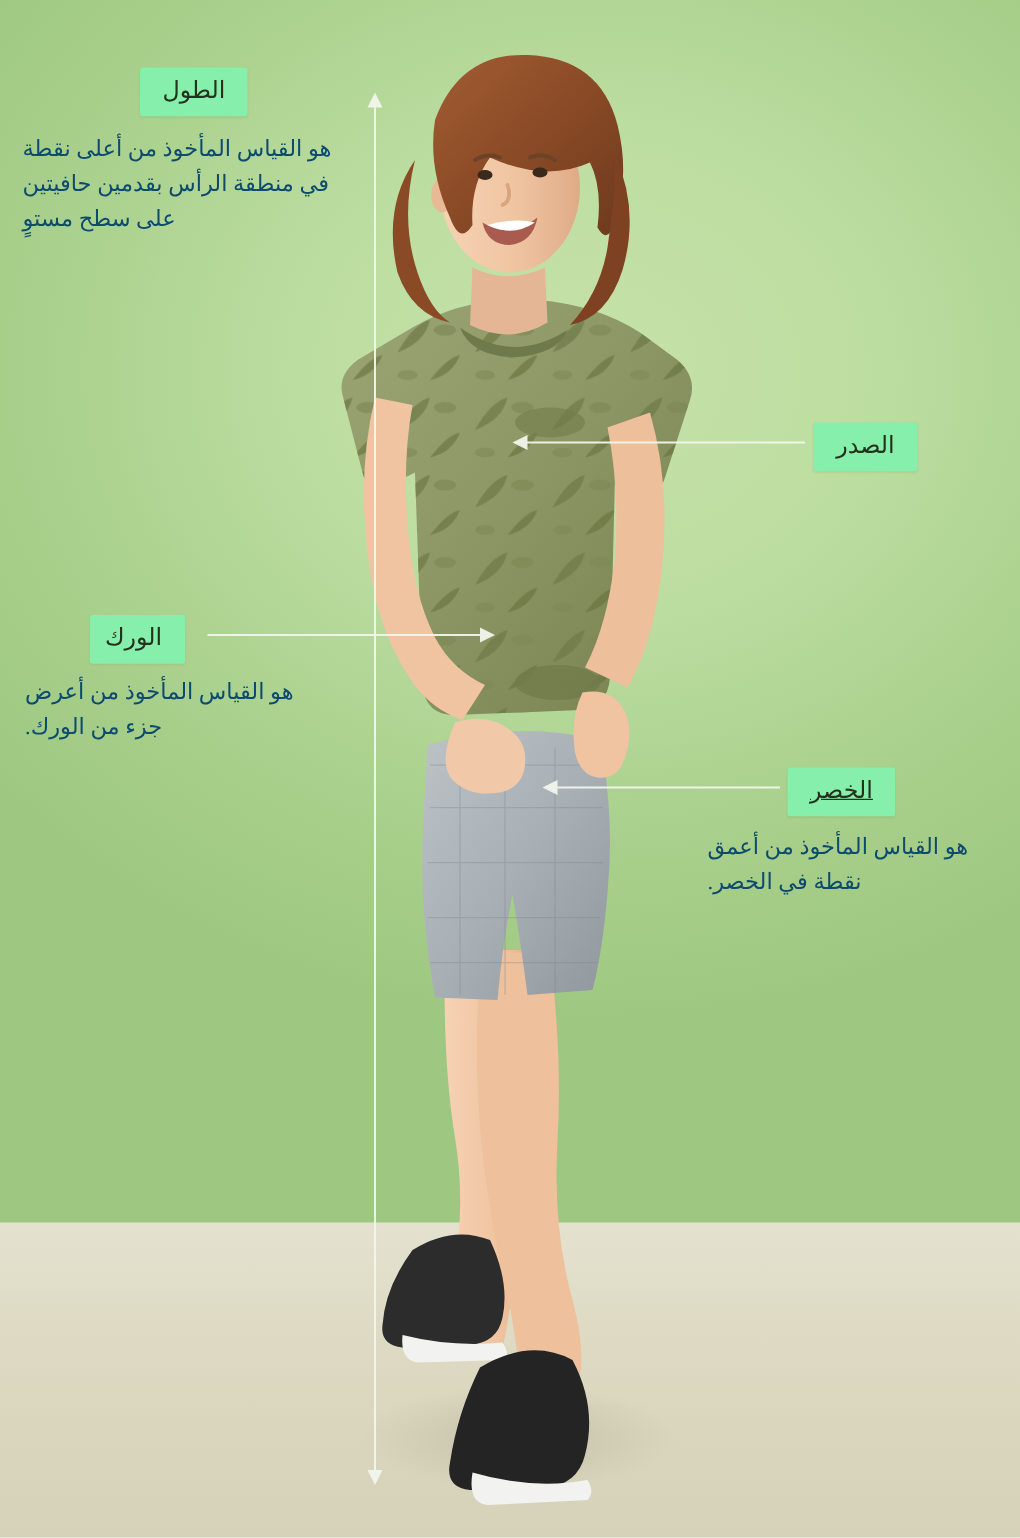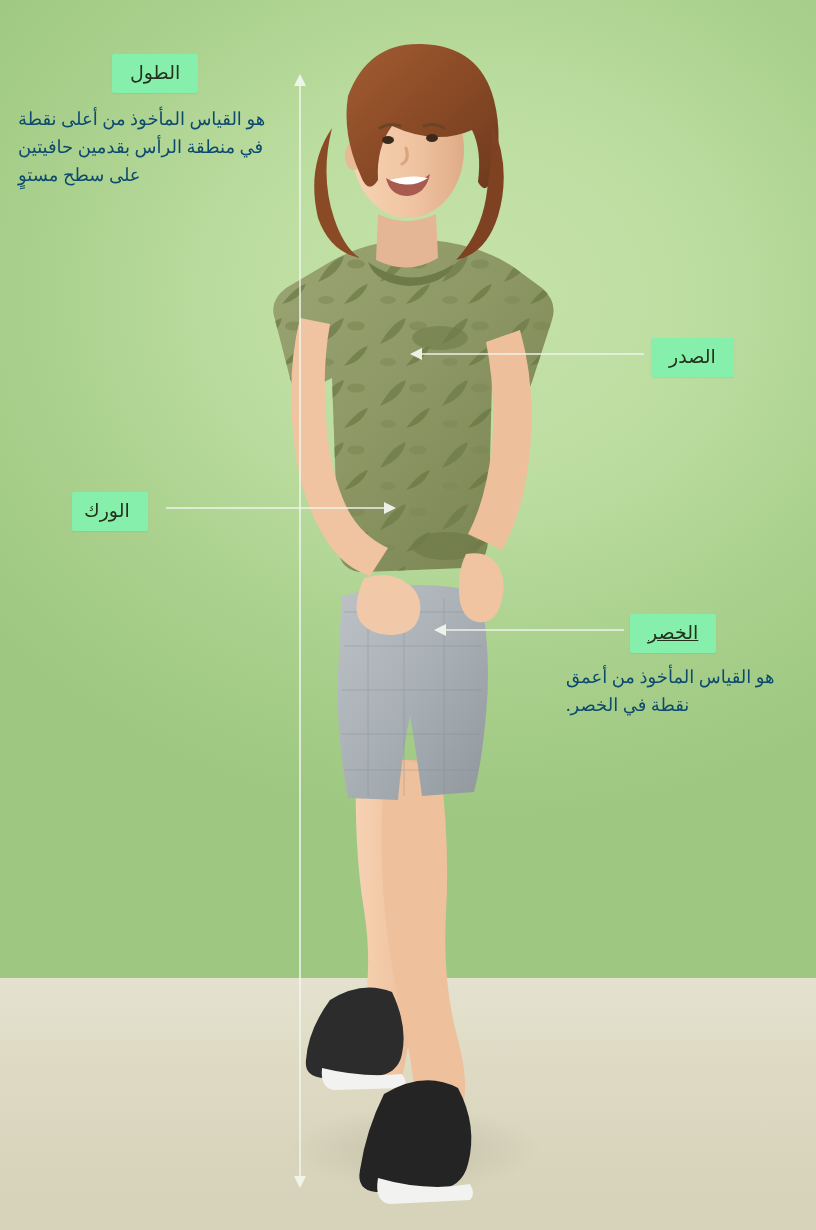--- a/index.html
+++ b/index.html
@@ -196,17 +196,18 @@
       <path d="M446 624 l-12 6 l12 6" fill="#f2f6ee" stroke="none"></path>
     </g>
   </svg>
 
   <div class="label-box" id="lbl-height">الطول</div>
   <div class="desc" id="desc-height">هو القياس المأخوذ من أعلى نقطة في منطقة الرأس بقدمين حافيتين على سطح مستوٍ</div>
 
   <div class="label-box" id="lbl-chest">الصدر</div>
 
   <div class="label-box" id="lbl-hip">الورك</div>
+  <div class="desc" id="desc-hip">هو القياس المأخوذ من أعرض جزء من الورك.</div>
 
   <div class="label-box" id="lbl-waist">الخصر</div>
   <div class="desc" id="desc-waist">هو القياس المأخوذ من أعمق نقطة في الخصر.</div>
 
 </div>
 
 </body></html>

